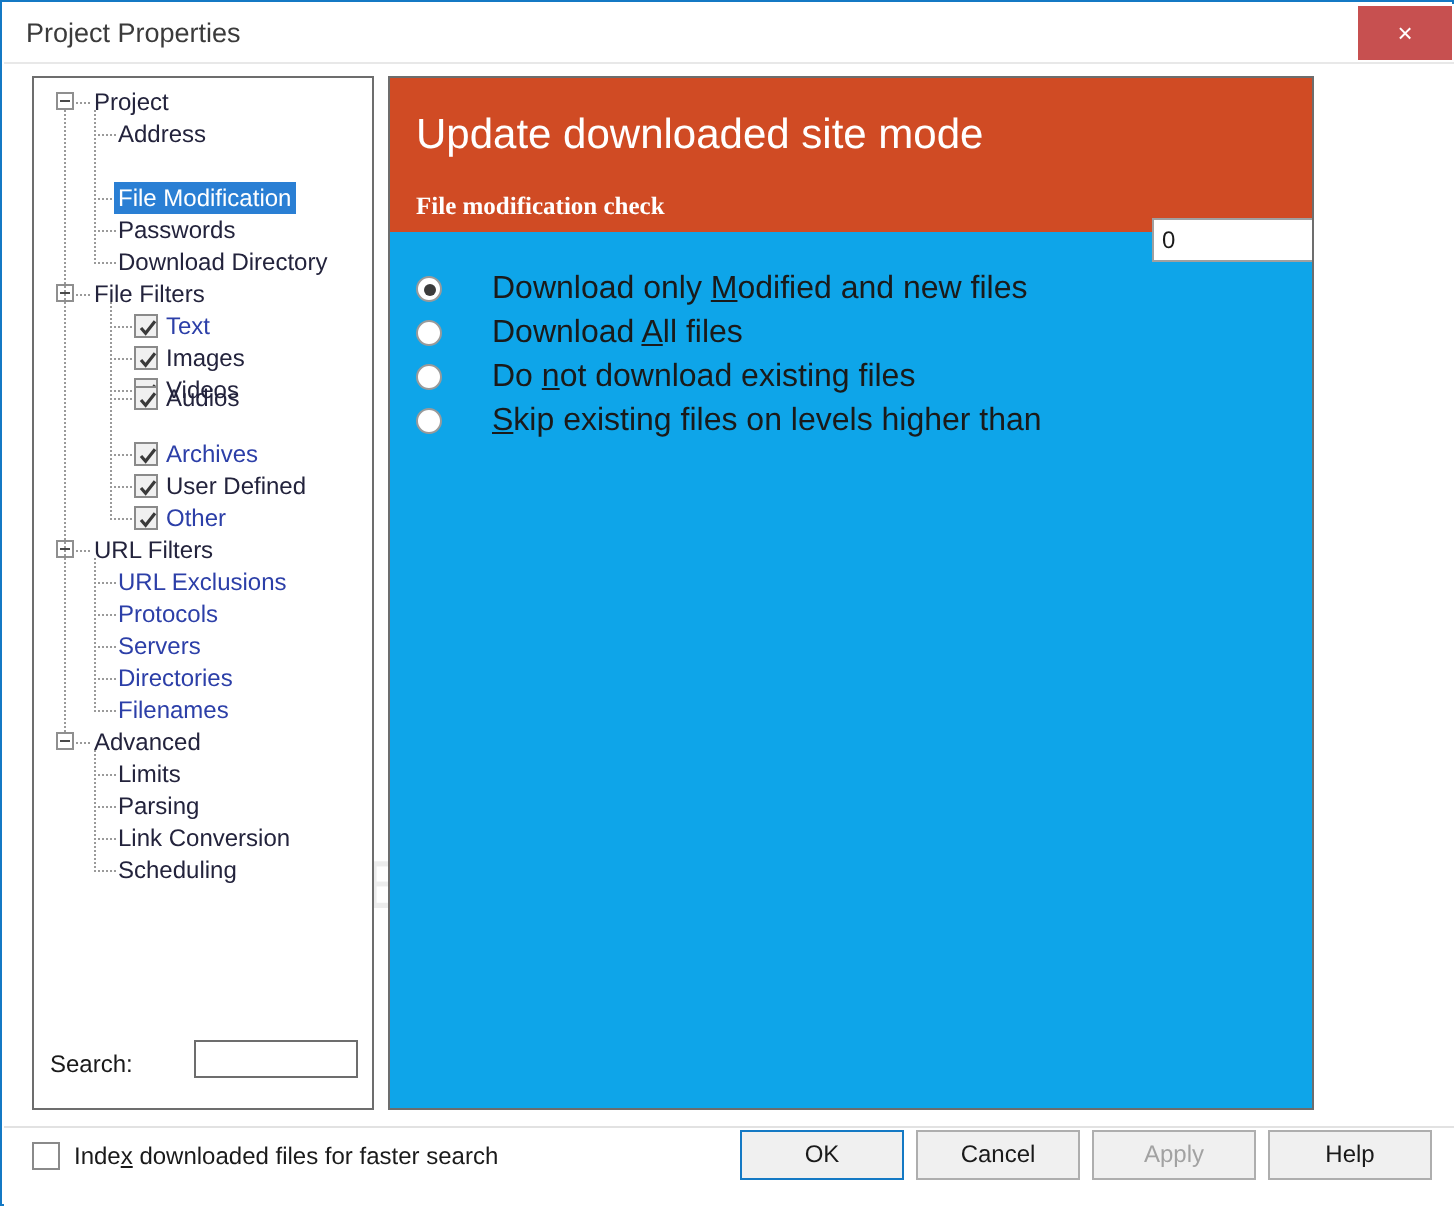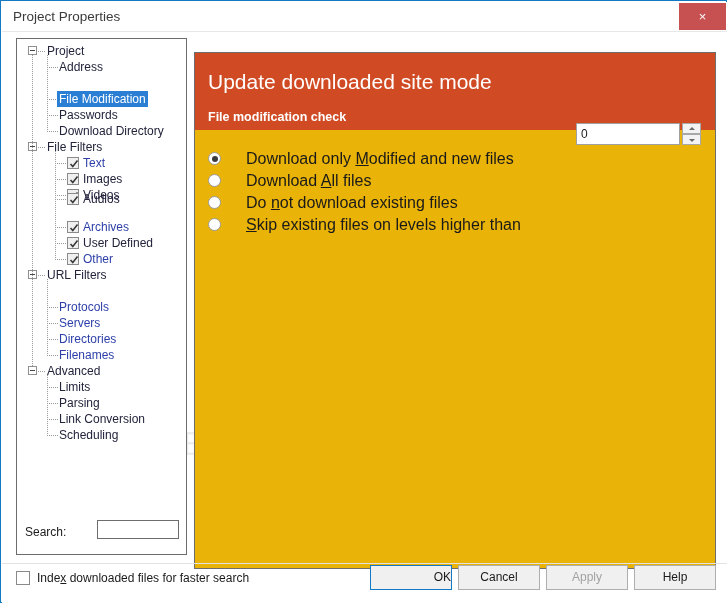--- a/index.html
+++ b/index.html
@@ -184,27 +184,26 @@
     font-size: 12px;
     padding: 0 3px;
     outline: none;
     color: #1a1a1a;
   }
 
   
   #right-panel {
     position: absolute;
     left: 192px; top: 6px;
-    width: 522px;
+    width: 463px;
     height: 517px;
     box-sizing: border-box;
     border: 1px solid #6d6d6d;
-    background: #eab308;
+    background: #0ea5e9;
     overflow: hidden;
-    margin-top: 14px;
   }
   #banner {
     position: absolute;
     left: 0; top: 0;
     width: 520px;
     height: 77px;
     background: #d04b24;
   }
   #banner-title {
     position: absolute;
@@ -213,21 +212,21 @@
     color: #ffffff;
     font-family: "Liberation Sans", sans-serif;
     white-space: nowrap;
   }
   #banner-subtitle {
     position: absolute;
     left: 13px; top: 57px;
     font-size: 12.5px;
     font-weight: bold;
     color: #ffffff;
-    font-family: Liberation Sans, sans-serif;
+    font-family: Liberation Serif, serif;
     white-space: nowrap;
   }
 
   .radio-row {
     position: absolute;
     left: 13px;
     height: 18px;
     white-space: nowrap;
   }
   .radio {
@@ -348,21 +347,20 @@
     font-family: "Liberation Sans", sans-serif;
     font-size: 12px;
     color: #1a1a1a;
     text-align: center;
     line-height: 23px;
     cursor: default;
     padding: 0;
   }
   .btn.default {
     border: 1px solid #1479c4;
-    text-align: right;
   }
   .btn.disabled {
     color: #a2a2a2;
   }
   #btn-ok { left: 368px; }
   #btn-cancel { left: 456px; }
   #btn-apply { left: 544px; }
   #btn-help { left: 632px; }
 
   
@@ -484,20 +482,24 @@
                 <svg width="10" height="10" viewBox="0 0 10 10">
                   <path d="M1.5 5 L3.8 7.6 L8.5 1.6" stroke="#3a3a3a" stroke-width="1.6" fill="none"></path>
                 </svg>
               </span>
               <span class="lbl" style="left: 64px; color: rgb(44, 63, 168);">Other</span>
             </div>
             <div class="tnode" style="top: 228px; position: absolute; left: 0px; width: 169px;">
               <span class="expander" style="left: 11px;"></span>
               <span class="hline" style="left: 21px; width: 7px;"></span>
               <span class="lbl" style="left: 28px; color: rgb(35, 35, 60);">URL Filters</span>
+            </div>
+            <div class="tnode" style="top: 244px; position: absolute; left: 0px; width: 169px;">
+              <span class="hline" style="left: 30px; width: 11px;"></span>
+              <span class="lbl" style="left: 40px; color: rgb(44, 63, 168);">URL Exclusions</span>
             </div>
             <div class="tnode" style="top: 260px; position: absolute; left: 0px; width: 169px;">
               <span class="hline" style="left: 30px; width: 11px;"></span>
               <span class="lbl" style="left: 40px; color: rgb(44, 63, 168);">Protocols</span>
             </div>
             <div class="tnode" style="top: 276px; position: absolute; left: 0px; width: 169px;">
               <span class="hline" style="left: 30px; width: 11px;"></span>
               <span class="lbl" style="left: 40px; color: rgb(44, 63, 168);">Servers</span>
             </div>
             <div class="tnode" style="top: 292px; position: absolute; left: 0px; width: 169px;">

